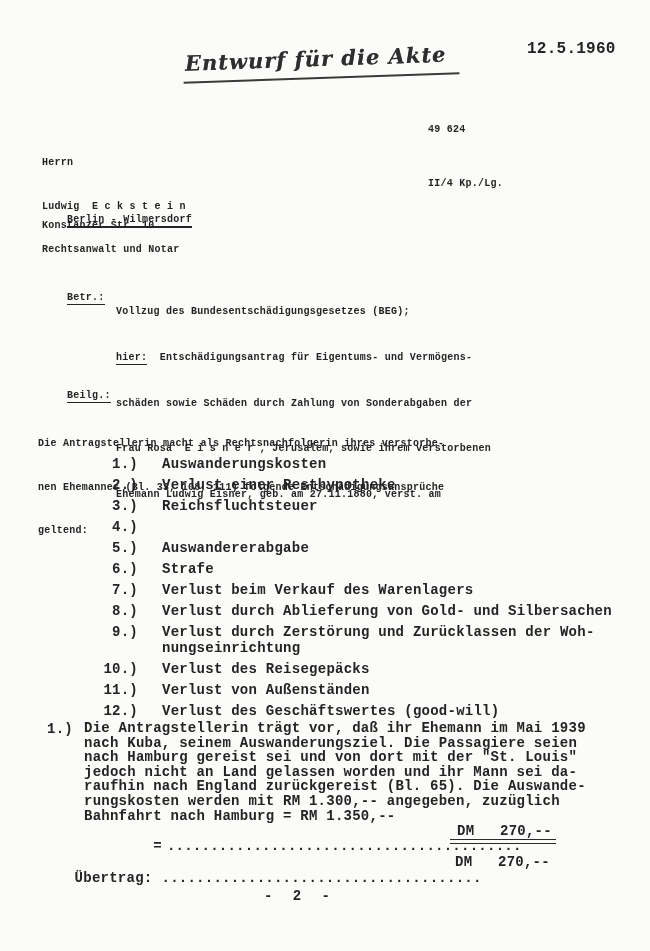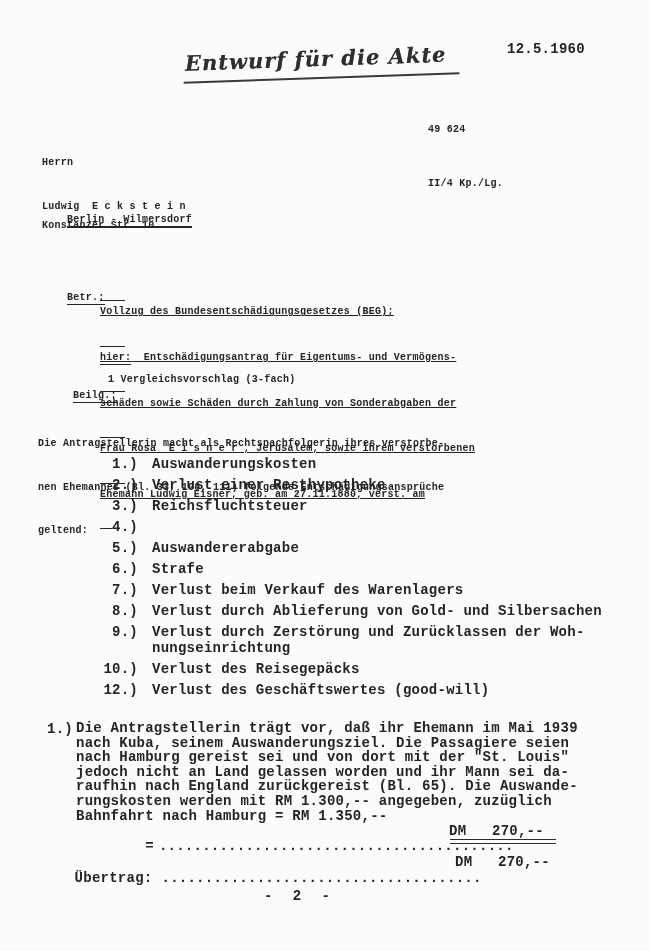--- a/index.html
+++ b/index.html
@@ -18,24 +18,24 @@
   .handwriting {
     position:absolute; left:183px; top:46px; transform:rotate(-2deg);
     font-family:"DejaVu Serif", serif; font-style:italic; font-weight:700;
     font-size:21px; letter-spacing:1px; color:#2e2e2e;
     border-bottom:2px solid #3a3a3a; padding:0 12px 6px 2px;
     text-shadow:0 0 0.6px rgba(40,40,40,0.7);
   }
   .claims { position:absolute; left:38px; top:456px; }
   .claim-row { display:flex; margin-bottom:5px; line-height:16px; font-size:14px; letter-spacing:0.25px; }
   .claim-num { width:100px; text-align:right; white-space:pre; }
-  .claim-label { margin-left:14px; white-space:pre; }
+  .claim-label { margin-left:24px; white-space:pre; }
   .item1 { position:absolute; left:47px; top:721px; font-size:14px; letter-spacing:0.25px; }
   .item1-num { position:absolute; left:0; top:0; white-space:pre; }
-  .item1-text { margin-left:29px; }
+  .item1-text { margin-left:37px; }
   .item1-text div { white-space:pre; line-height:14.6px; }
   .amount-line { position:relative; height:15px; margin-top:1px; }
   .amount-line .dots { margin-left:5px; }
   .item1 .cur { position:absolute; left:373px; top:0; }
   .item1 .amt { position:absolute; left:416px; top:0; }
   .carryover { position:absolute; left:40px; top:854px; font-size:14px; letter-spacing:0.25px; white-space:pre; height:16px; }
   .carryover .dots { margin-left:9px; }
   .carryover .cur { position:absolute; left:415px; top:0; }
   .carryover .amt { position:absolute; left:458px; top:0; }
   .double-rule {
@@ -56,52 +56,52 @@
 </style>
 </head>
 <body>
 
 <div class="page">
 
   <div class="speckles"></div>
 
   <div class="handwriting">Entwurf für die Akte</div>
 
-  <div class="tw" style="left:507px; top:42px; font-size:14px;">12.5.1960</div>
+  <div class="tw" style="left:527px; top:42px; font-size:16px;">12.5.1960</div>
 
   <div class="tw" style="left:428px; top:85px; line-height:18px;">
     <div>49 624</div>
     <div>II/4 Kp./Lg.</div>
   </div>
 
   <div class="tw" style="left:42px; top:127px; line-height:14.5px;">
     <div>Herrn</div>
     <div>Ludwig  E c k s t e i n</div>
+    <div>Rechtsanwalt und Notar</div>
   </div>
 
   <div class="tw" style="left:42px; top:196px;">
     <span class="ul2">Berlin - Wilmersdorf</span>
   </div>
   <div class="tw" style="left:42px; top:218px;">Konstanzer Str. 10</div>
 
   <div class="tw" style="left:42px; top:274px;">
     <span class="ul">Betr.:</span>
   </div>
-  <div class="tw lh150" style="left:100px; top:274px;text-decoration:underline;">
+  <div class="tw lh150" style="left:116px; top:274px;">
     <div>Vollzug des Bundesentschädigungsgesetzes (BEG);</div>
     <div><span class="ul">hier:</span><span>  Entschädigungsantrag für Eigentums- und Vermögens-</span></div>
     <div>schäden sowie Schäden durch Zahlung von Sonderabgaben der</div>
     <div>Frau Rosa  E i s n e r , Jerusalem, sowie ihrem verstorbenen</div>
     <div>Ehemann Ludwig Eisner, geb. am 27.11.1880, verst. am</div>
   </div>
 
-  <div class="tw" style="left:48px; top:372px;">
+  <div class="tw" style="left:42px; top:372px;">
     <span class="ul">Beilg.:</span>
   </div>
-  <div class="tw" style="left:108px; top:372px;">1 Vergleichsvorschlag (3-fach)</div>
 
   <div class="tw lh145" style="left:38px; top:408px;">
     <div>Die Antragstellerin macht als Rechtsnachfolgerin ihres verstorbe-</div>
     <div>nen Ehemannes (Bl. 33, 108, 111) folgende Entschädigungsansprüche</div>
     <div>geltend:</div>
   </div>
 
   <div class="claims">
     <div class="claim-row">
         <span class="claim-num">1.)</span>
@@ -136,20 +136,24 @@
       </div>
     <div class="claim-row">
         <span class="claim-num">9.)</span>
         <span class="claim-label"><div>Verlust durch Zerstörung und Zurücklassen der Woh-</div><div>nungseinrichtung</div></span>
       </div>
     <div class="claim-row">
         <span class="claim-num">10.)</span>
         <span class="claim-label">Verlust des Reisegepäcks</span>
       </div>
     <div class="claim-row">
+        <span class="claim-num">11.)</span>
+        <span class="claim-label">Verlust von Außenständen</span>
+      </div>
+    <div class="claim-row">
         <span class="claim-num">12.)</span>
         <span class="claim-label">Verlust des Geschäftswertes (good-will)</span>
       </div>
   </div>
 
   <div class="item1">
     <span class="item1-num">1.)</span>
     <div class="item1-text">
       <div>Die Antragstellerin trägt vor, daß ihr Ehemann im Mai 1939</div>
       <div>nach Kuba, seinem Auswanderungsziel. Die Passagiere seien</div>

